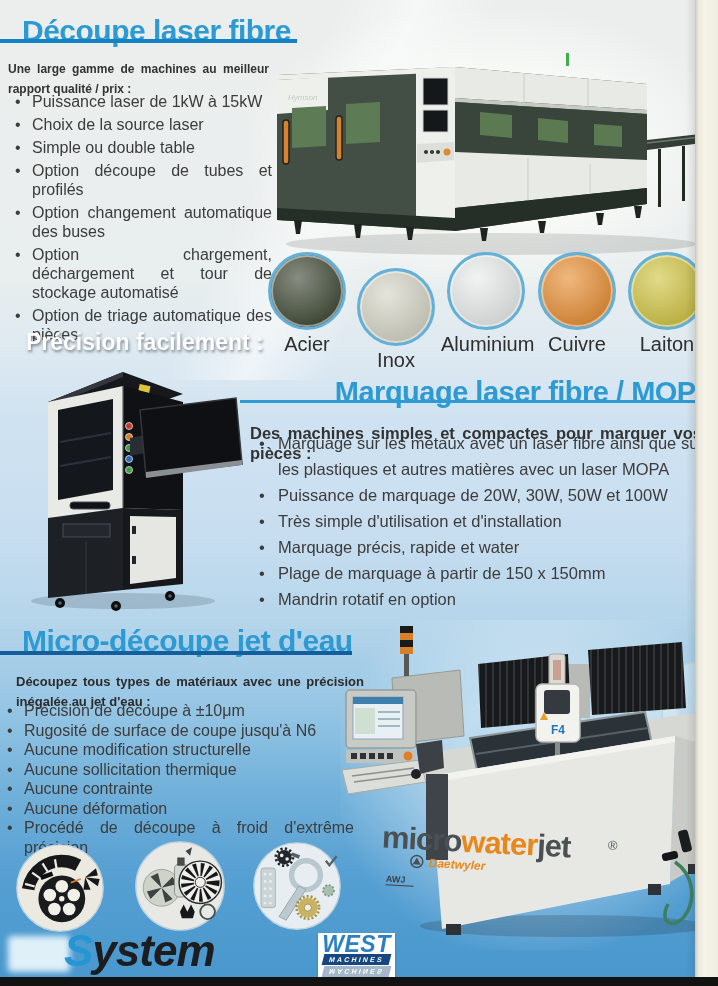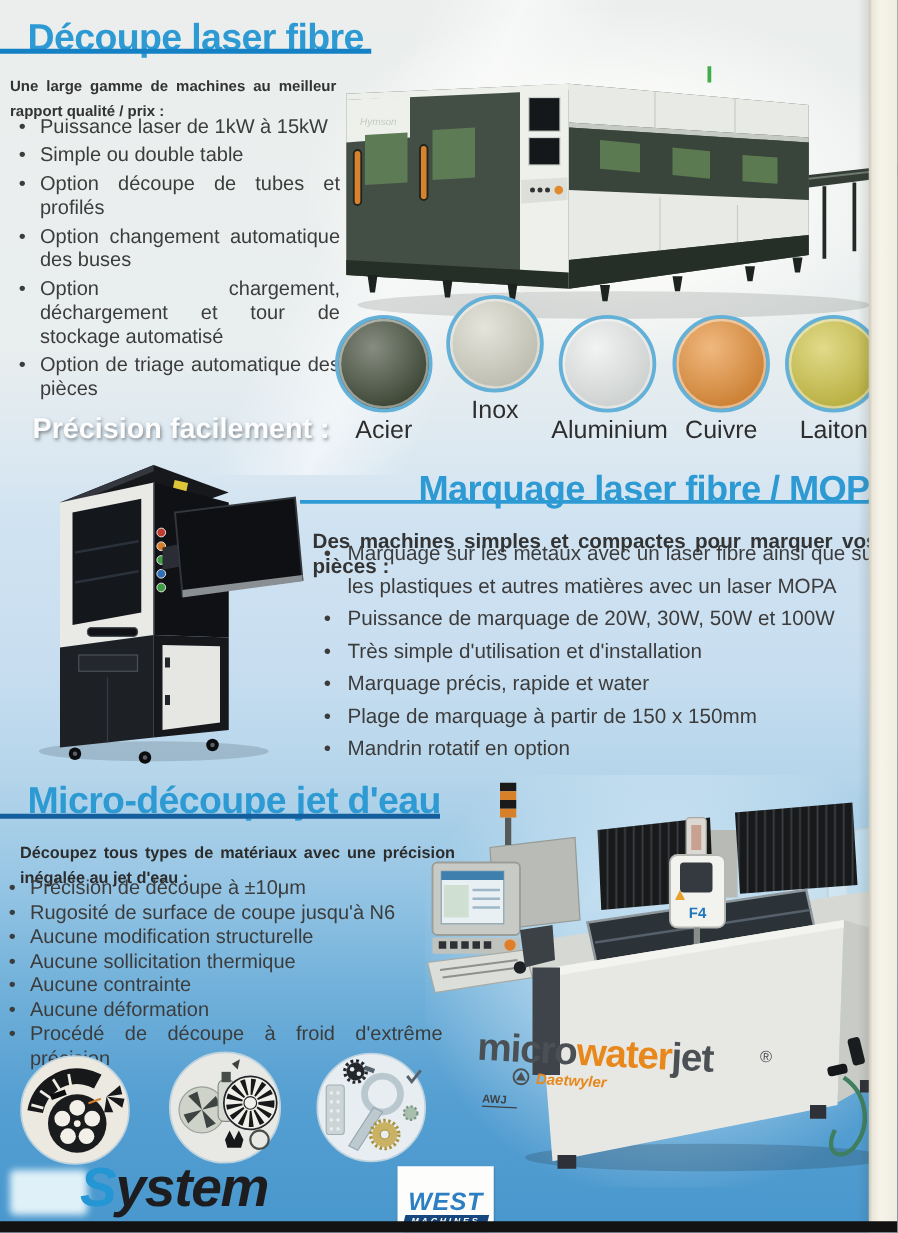--- a/index.html
+++ b/index.html
@@ -64,39 +64,40 @@
 
   .system-logo{position:absolute;left:8px;top:926px;height:56px;}
   .smudge{position:absolute;left:0px;top:10px;width:62px;height:36px;background:rgba(236,247,252,.92);
     filter:blur(3px);border-radius:4px;}
   .system-text{position:absolute;left:56px;top:0px;font-size:44px;font-style:italic;font-weight:bold;letter-spacing:-1px;}
   .system-text .cap{color:#2496d4;}
   .system-text .rest{color:#1d1d1f;}
 
   .west-logo{position:absolute;left:318px;top:933px;width:77px;height:49px;background:#fdfdfb;
     box-shadow:0 1px 2px rgba(0,0,0,.25);text-align:center;}
-  .west-name{font-size:20px;font-weight:bold;font-style:italic;letter-spacing:.5px;line-height:20px;margin-top:19px;}
+  .west-name{font-size:23px;font-weight:bold;font-style:italic;letter-spacing:.5px;line-height:20px;margin-top:1px;}
   .west-band{margin:0 5px;height:11px;background:#16477e;transform:skewX(-14deg);
     color:#fff;font-size:7px;font-weight:bold;letter-spacing:2.2px;line-height:11px;}
   .west-reflect{margin:1px 5px 0;height:11px;background:#16477e;transform:skewX(-14deg) scaleY(-1);
     color:#fff;font-size:7px;font-weight:bold;letter-spacing:2.2px;line-height:11px;opacity:.38;}
 </style>
 </head>
 <body>
 
 <div class="sheet">
   <div class="sheen"></div>
   <div class="glow1"></div>
   <div class="glow3"></div>
 
   <h2 class="title1" style="color: rgb(46, 154, 211);">Découpe laser fibre</h2>
   <div class="rule1"></div>
   <p class="intro intro1">Une large gamme de machines au meilleur rapport qualité / prix :</p>
   <ul class="blist blist1">
     <li>Puissance laser de 1kW à 15kW</li>
+    <li>Choix de la source laser</li>
     <li>Simple ou double table</li>
     <li>Option découpe de tubes et profilés</li>
     <li>Option changement automatique des buses</li>
     <li>Option chargement, déchargement et tour de stockage automatisé</li>
     <li>Option de triage automatique des pièces</li>
   </ul>
 
   <svg class="m1" viewBox="0 0 452 212">
     <ellipse cx="225" cy="196" rx="205" ry="11" fill="rgba(60,70,65,.16)"></ellipse>
 
@@ -147,21 +148,21 @@
     <rect x="416" y="98" width="3" height="55" fill="#232a24"></rect>
     <rect x="440" y="95" width="3" height="52" fill="#232a24"></rect>
     <rect x="300" y="5" width="3" height="13" fill="#3fae4a"></rect>
   </svg>
 
   <div class="materials">
     <div class="mat-item" style="left:262px;top:252px">
       <div class="mat-circle" style="background-color: rgb(70, 80, 61);"></div>
       <div class="mat-label">Acier</div>
     </div>
-    <div class="mat-item" style="left:351px;top:236px">
+    <div class="mat-item" style="left:351px;top:268px">
       <div class="mat-circle" style="background-color: rgb(214, 214, 200);"></div>
       <div class="mat-label">Inox</div>
     </div>
     <div class="mat-item" style="left:441px;top:252px">
       <div class="mat-circle" style="background-color: rgb(233, 237, 235);"></div>
       <div class="mat-label">Aluminium</div>
     </div>
     <div class="mat-item" style="left:532px;top:252px">
       <div class="mat-circle" style="background-color: rgb(232, 146, 58);"></div>
       <div class="mat-label">Cuivre</div>

